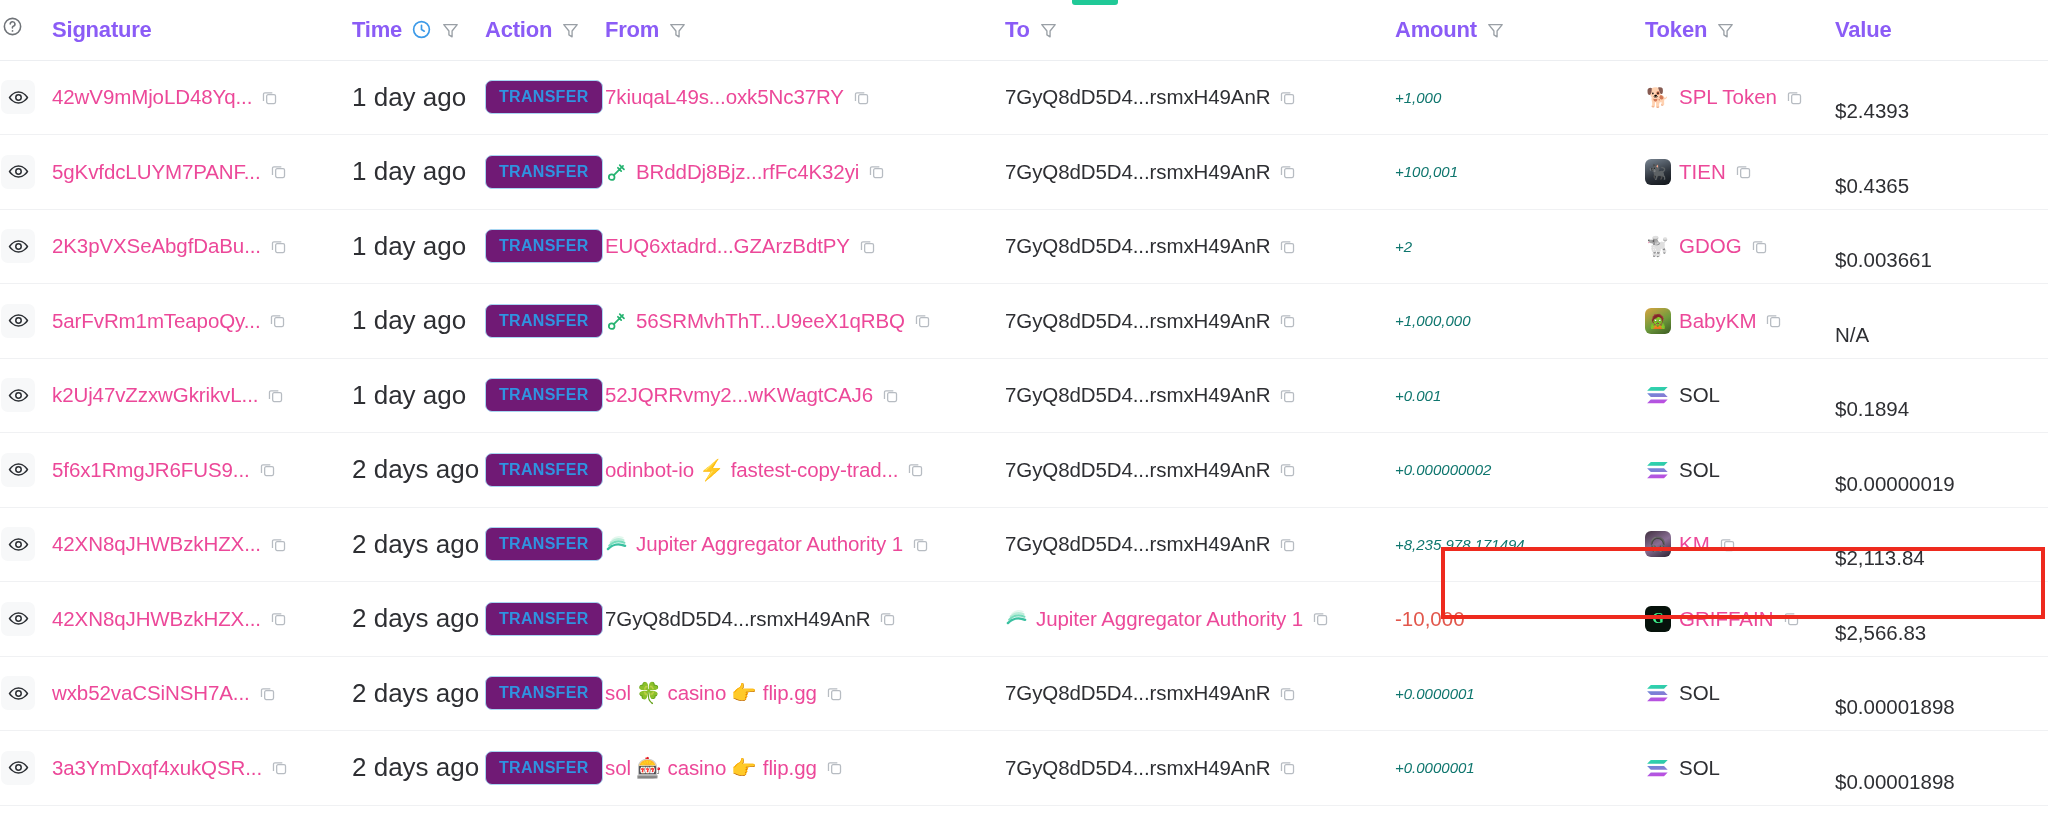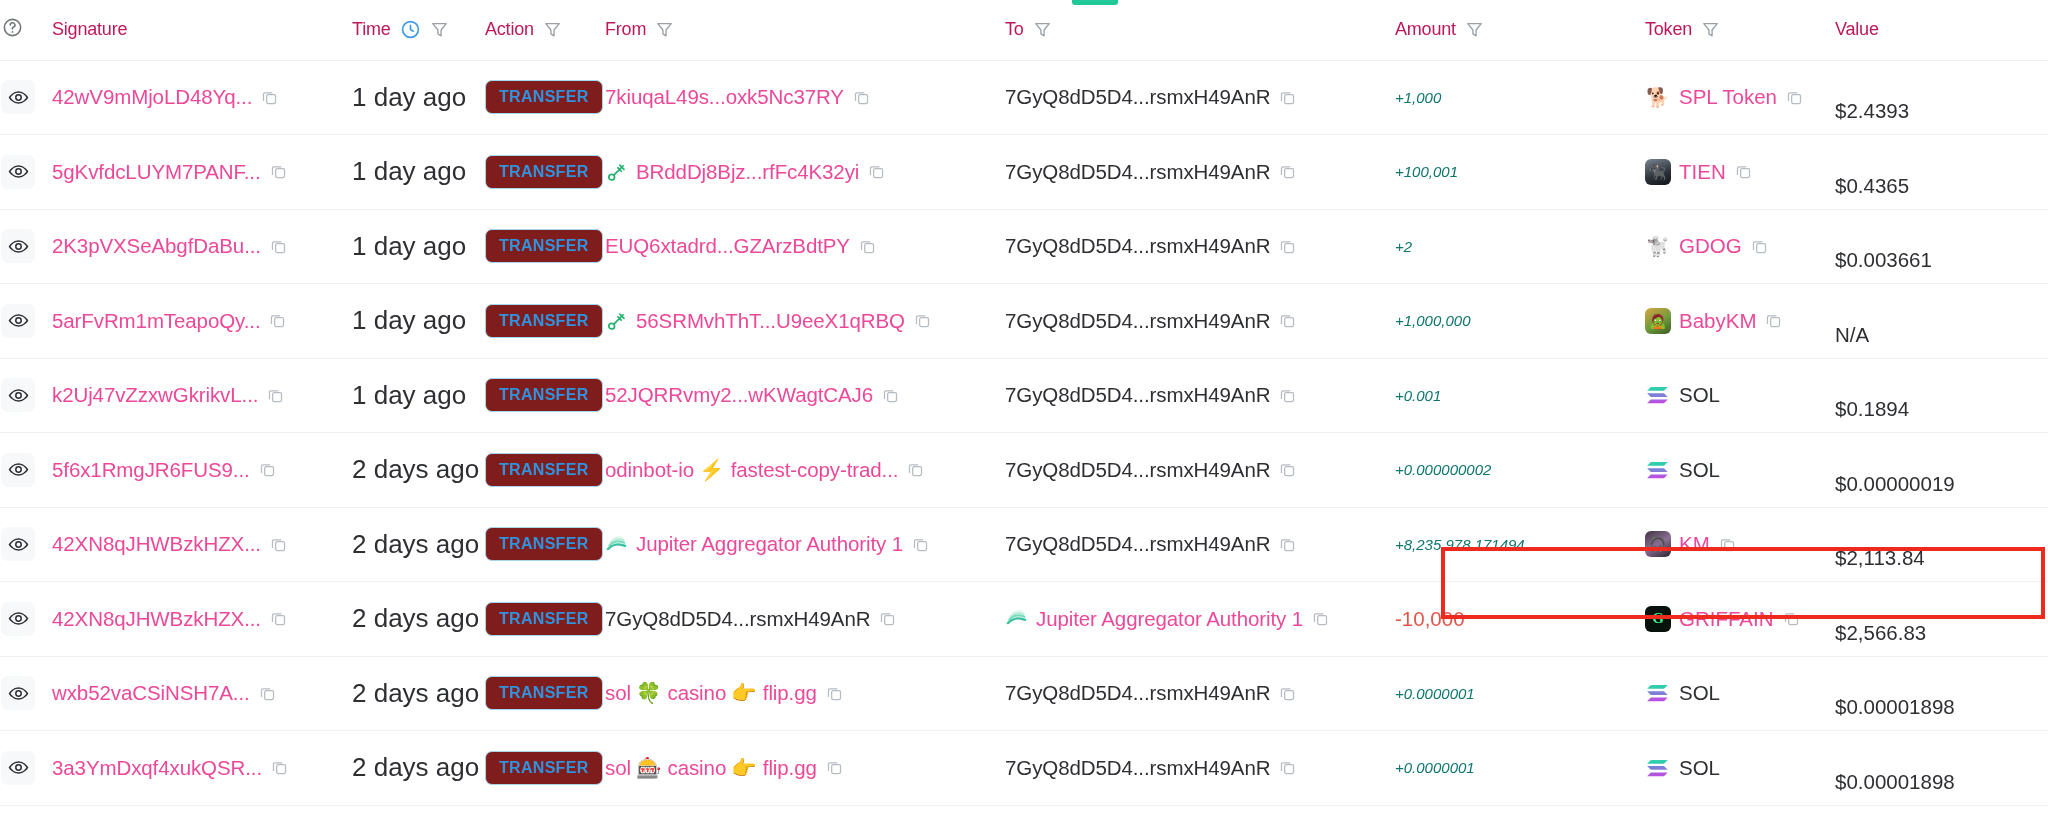--- a/index.html
+++ b/index.html
@@ -35,23 +35,23 @@
     table-layout: fixed;
   }
   table.txtable th, table.txtable td {
     text-align: left;
     vertical-align: middle;
     padding: 0;
   }
 
   thead tr { height: 60px; }
   thead th {
-    font-size: 18px;
-    font-weight: normal;
-    color: #be185d;
+    font-size: 22px;
+    font-weight: bold;
+    color: #8b5cf6;
     letter-spacing: -0.2px;
     border-bottom: 1px solid #eceef1;
     padding-bottom: 6px;
   }
   .th-inner { display: flex; align-items: center; gap: 9px; }
 
   tbody tr { height: 74.5px; }
   tbody tr td { border-bottom: 1px solid #f0f1f3; }
 
   
@@ -102,21 +102,21 @@
   .time-txt { color: #2e2f33; font-size: 26px; white-space: nowrap; }
 
   
   .badge-transfer {
     display: inline-flex;
     align-items: center; justify-content: center;
     height: 34px;
     padding: 0 13px;
     border: 1px solid #a7d6f2;
     border-radius: 7px;
-    background: #7f1d1d;
+    background: #701a75;
     color: #2f93e0;
     font-size: 16px;
     font-weight: 600;
     letter-spacing: 0.3px;
     cursor: pointer;
   }
 
   
   .amt-pos { color: #0f766e; white-space: nowrap; font-size: 15px; font-style: italic; }
   .amt-neg { color: #e2574c; white-space: nowrap; font-size: 20.5px; text-align: right; }

